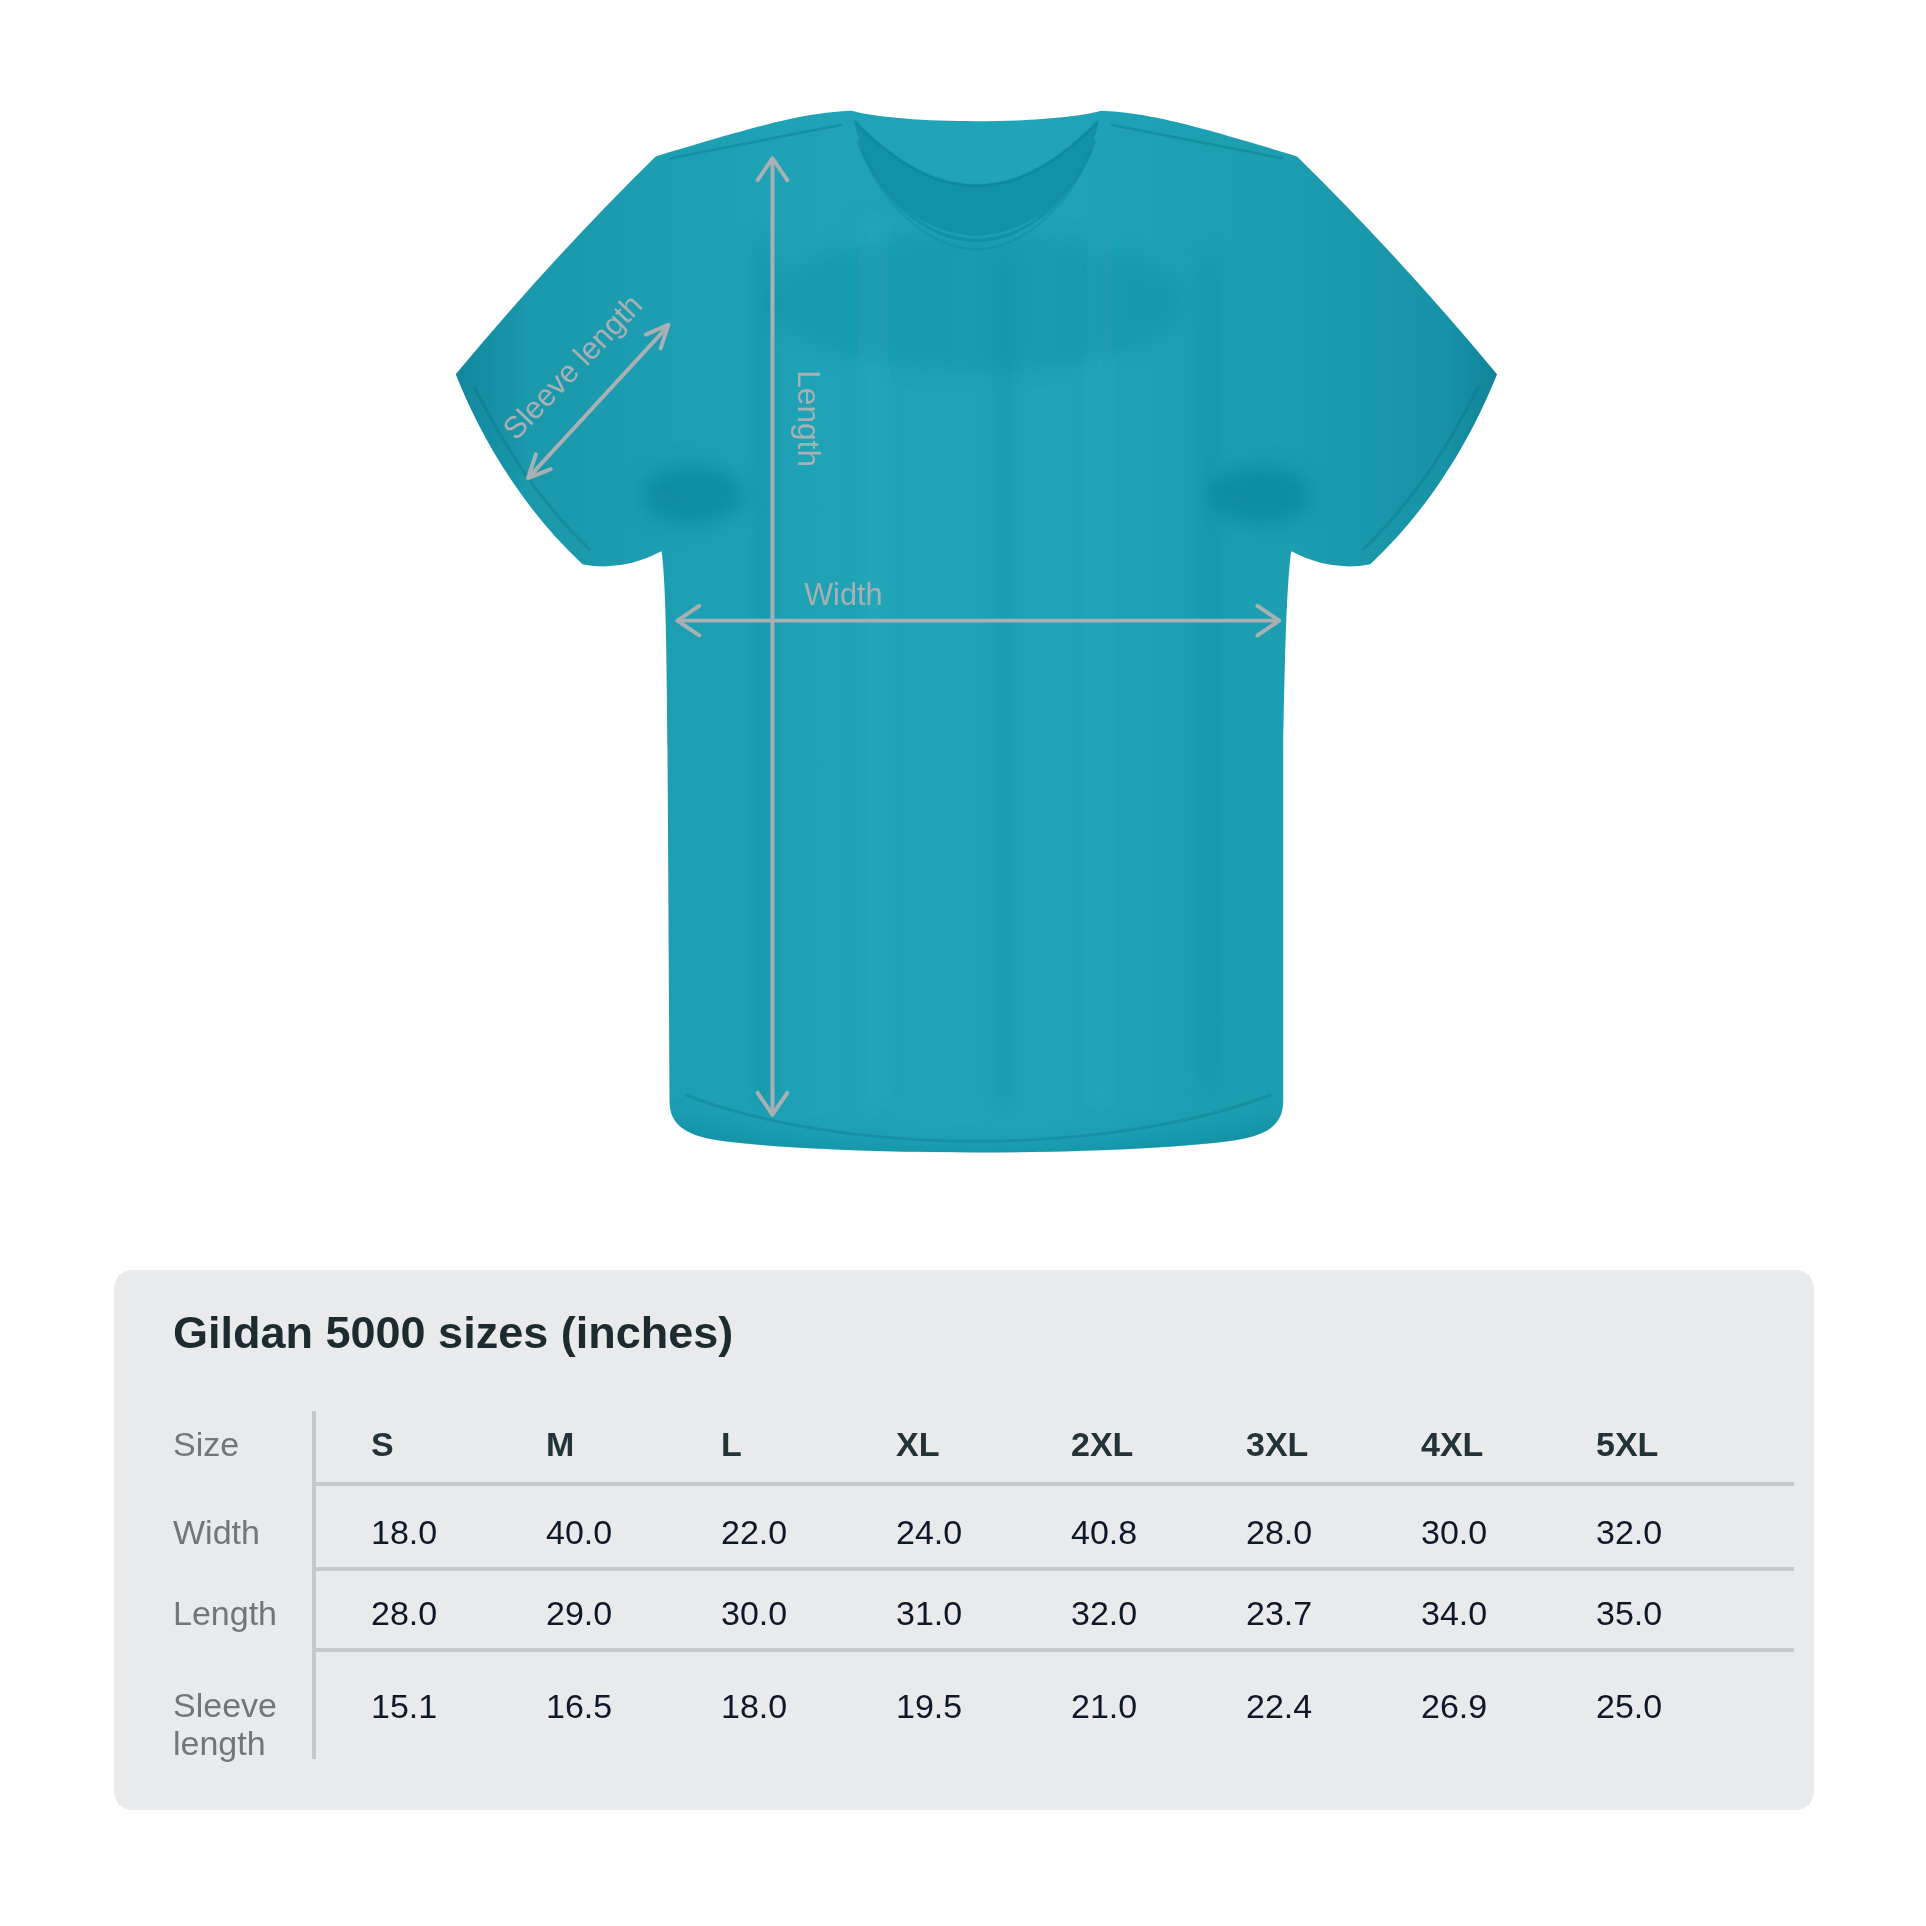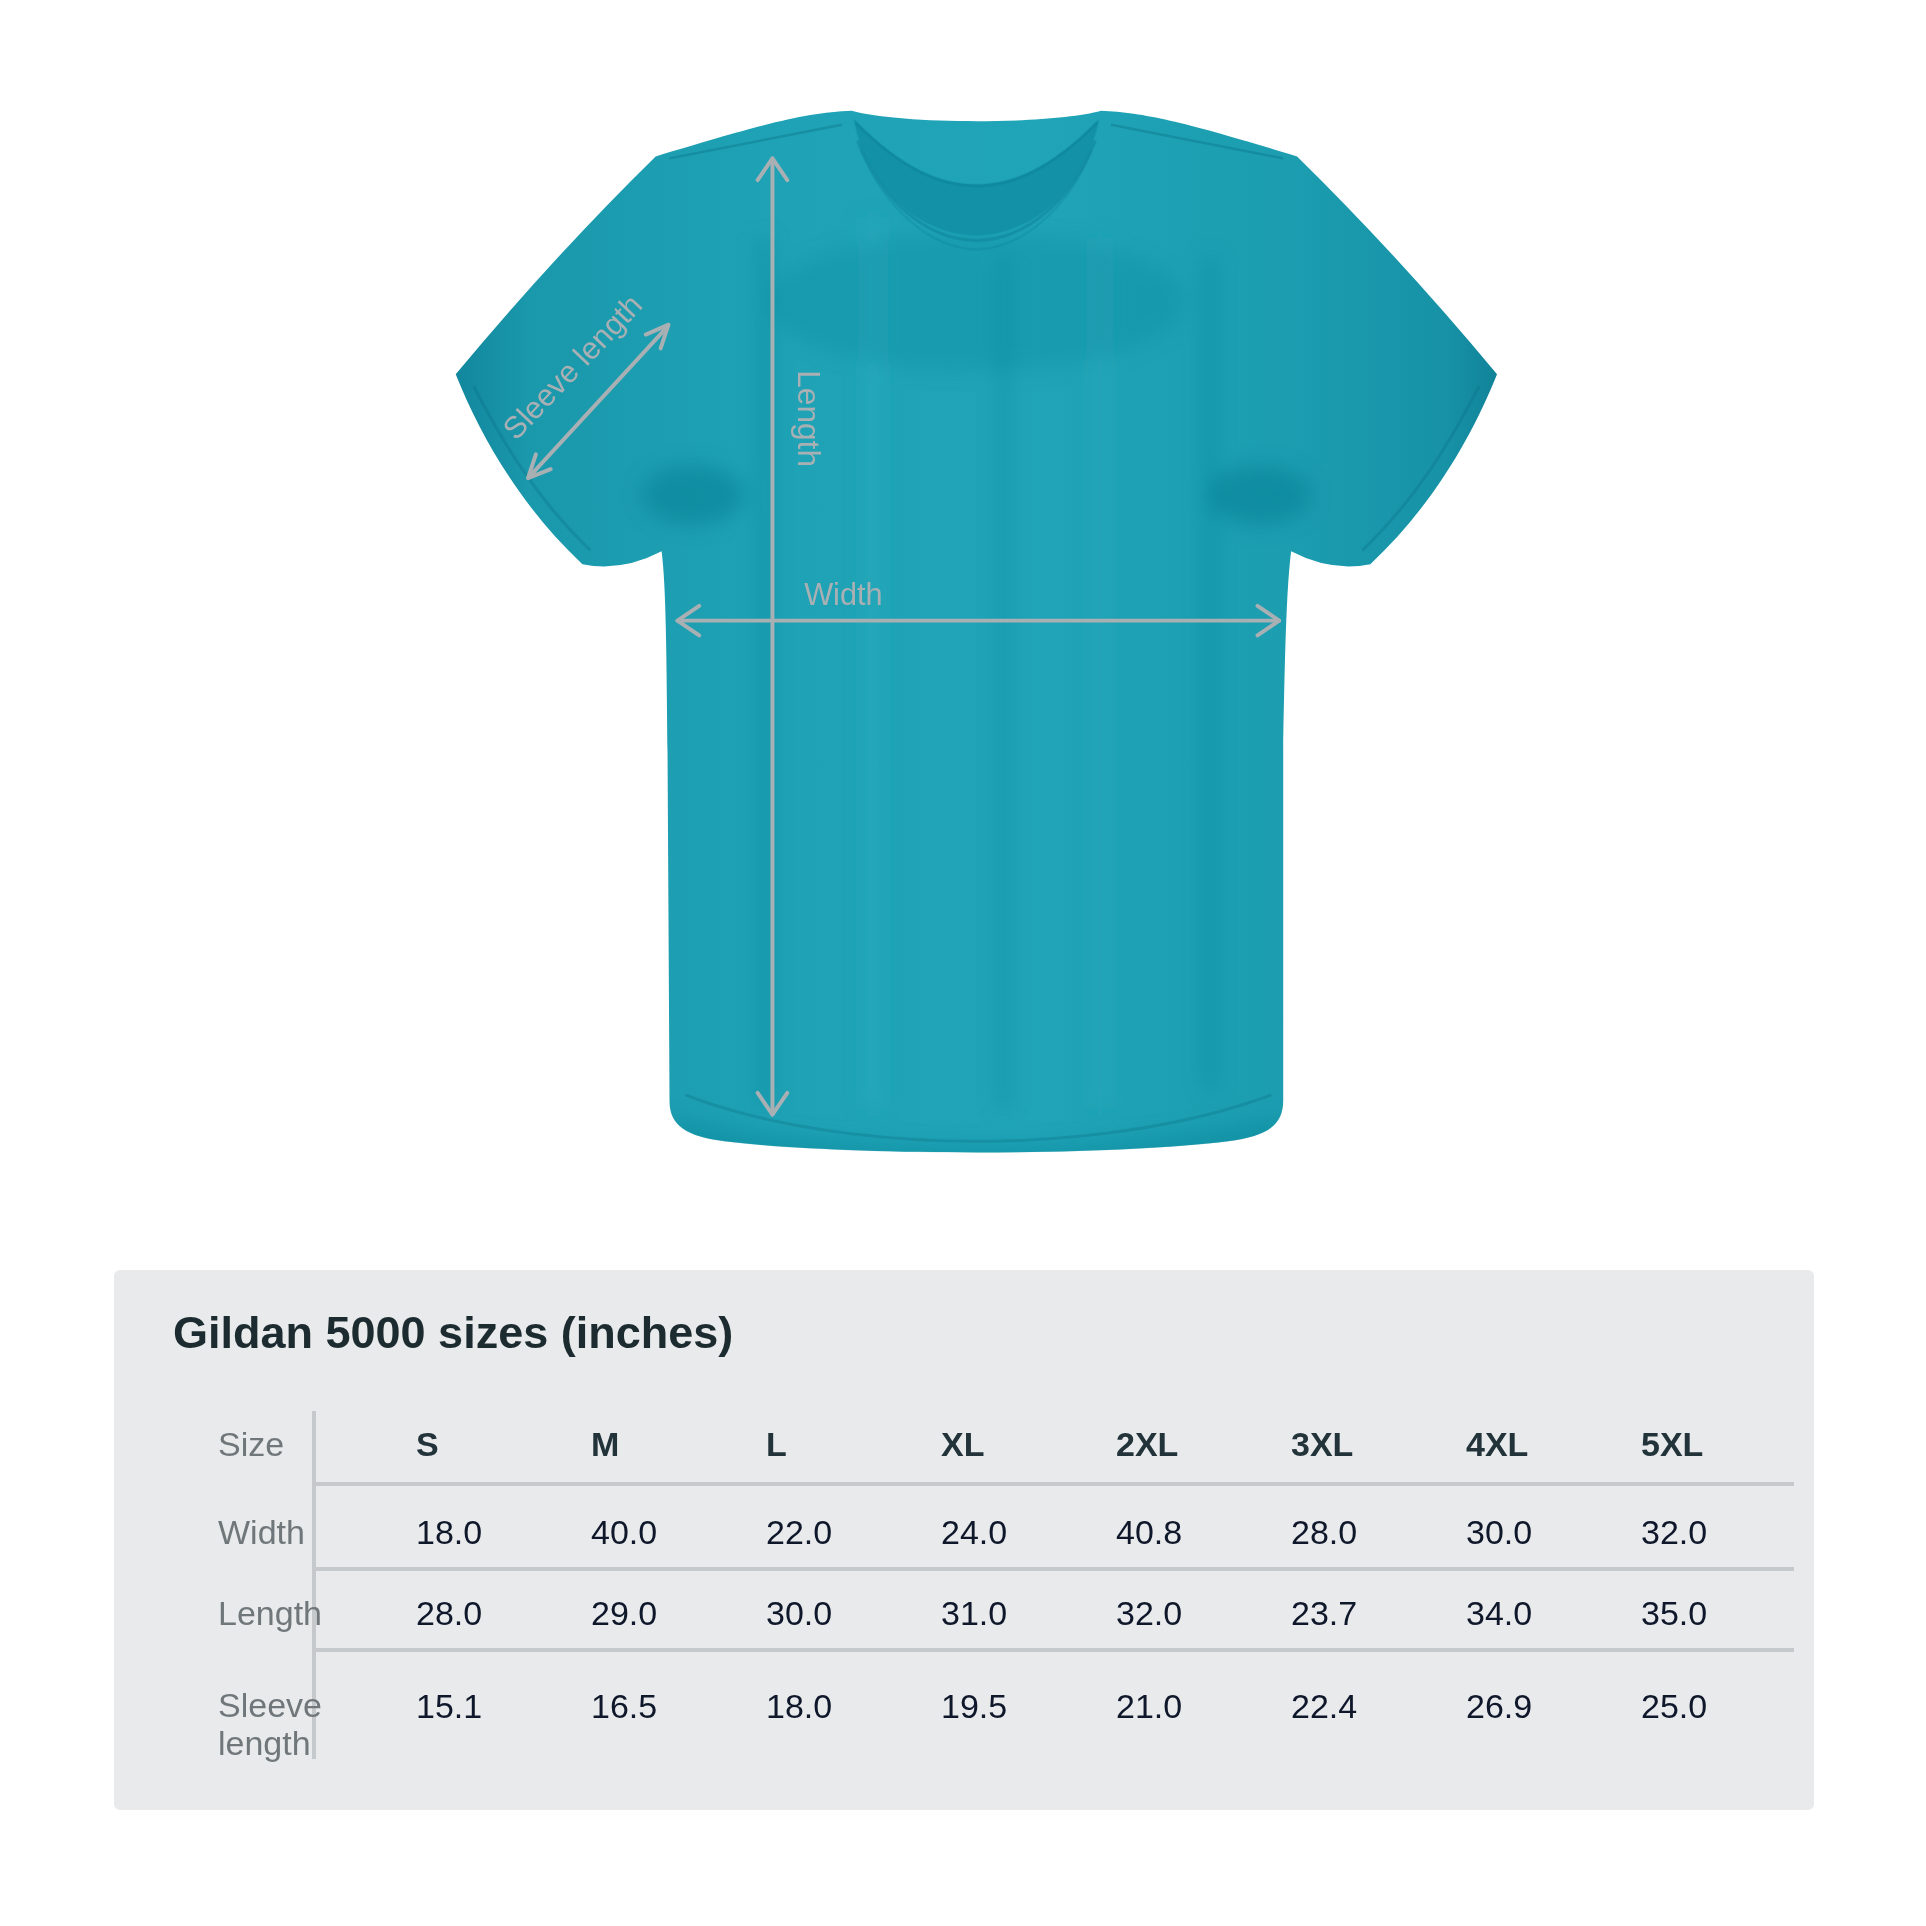--- a/index.html
+++ b/index.html
@@ -18,21 +18,21 @@
   #shirt-svg { position: absolute; left: 0; top: 0; }
 
   
   .card {
     position: absolute;
     left: 114px;
     top: 1270px;
     width: 1700px;
     height: 540px;
     background: #E9EAEC;
-    border-radius: 6px;
+    border-radius: 18px;
   }
   .card-title {
     position: absolute;
     left: 59px;
     top: 36px;
     font-size: 45px;
     line-height: 53px;
     font-weight: 700;
     color: #1C2B2F;
   }
@@ -54,21 +54,20 @@
   #hline-1 { top: 212px; }
   #hline-2 { top: 297px; }
   #hline-3 { top: 378px; }
 
   .trow {
     position: absolute;
     left: 59px;
     width: 1544px;
     display: grid;
     grid-template-columns: 141px repeat(8, 175px);
-    margin-left: 45px;
   }
   #row-header { top: 149px; }
   #row-0 { top: 237px; }
   #row-1 { top: 318px; }
   #row-2 { top: 411px; }
 
   .trow .cell {
     padding-left: 57px;
     font-size: 34px;
     line-height: 51px;

